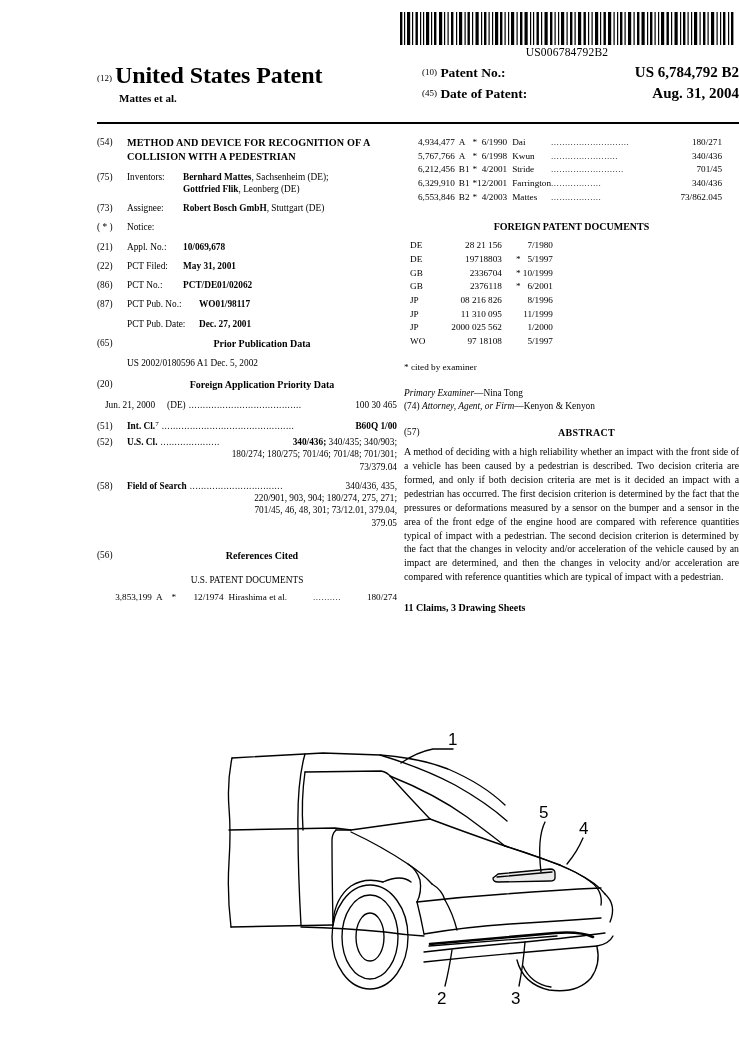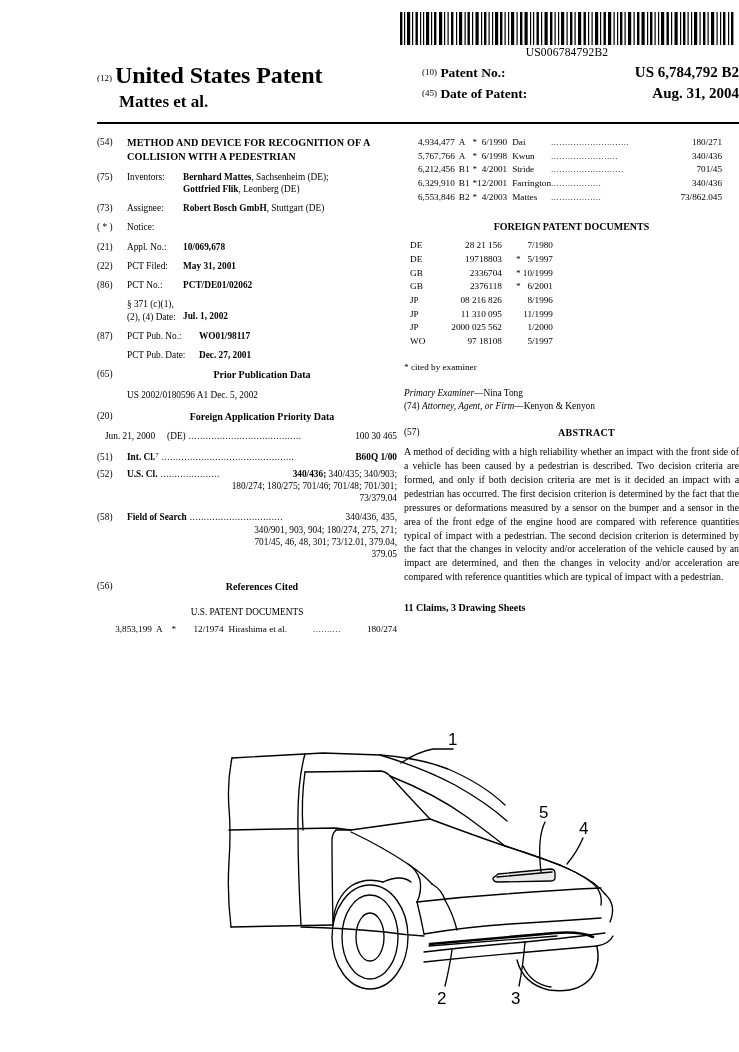--- a/index.html
+++ b/index.html
@@ -17,21 +17,21 @@
     text-align:center;font-size:11.5px;letter-spacing:.2px;
     font-family:"Liberation Serif", serif;margin-top:1px;
   }
 
   
   .hdr{position:absolute;left:97px;top:62px;width:642px;height:58px;}
   .hdr-left{position:absolute;left:0;top:0;width:300px;}
   .hdr-right{position:absolute;left:325px;top:2px;width:317px;}
   .code{font-size:9px;vertical-align:2px;}
   .title-main{font-size:24px;font-weight:bold;letter-spacing:-.1px;display:inline-block;margin-left:3px;}
-  .applicant{font-size:17px;font-weight:bold;margin-left:22px;margin-top:3px;}
+  .applicant{font-size:11px;font-weight:bold;margin-left:22px;margin-top:3px;}
   .hdr-row{display:flex;align-items:baseline;margin-bottom:4px;}
   .hdr-label{font-size:13.5px;font-weight:bold;width:128px;}
   .hdr-label .code{font-weight:normal;}
   .hdr-value{font-size:15px;font-weight:bold;text-align:right;flex:1;white-space:nowrap;}
   .rule{position:absolute;left:97px;top:122px;width:642px;height:2px;background:#000;}
 
   
   .col{position:absolute;top:136px;font-size:9.3px;line-height:1.32;}
   .col-l{left:97px;width:300px;}
   .col-r{left:404px;width:335px;}
@@ -240,31 +240,20 @@
       <div class="lab">PCT Filed:</div>
       <div class="bod b">May 31, 2001</div>
     </div>
 
     <div class="inid">
       <div class="n">(86)</div>
       <div class="lab">PCT No.:</div>
       <div class="bod b">PCT/DE01/02062</div>
     </div>
 
-    <div class="inid">
-      <div class="n"></div>
-      <div class="lab">
-        <div>§ 371 (c)(1),</div>
-        <div>(2), (4) Date:</div>
-      </div>
-      <div class="bod">
-        <div style="height:12px">&nbsp;</div>
-        <div class="b">Jul. 1, 2002</div>
-      </div>
-    </div>
 
     <div class="inid">
       <div class="n">(87)</div>
       <div class="lab" style="width:72px;flex:0 0 72px">PCT Pub. No.:</div>
       <div class="bod b">WO01/98117</div>
     </div>
 
     <div class="inid">
       <div class="n"></div>
       <div class="lab" style="width:72px;flex:0 0 72px">PCT Pub. Date:</div>
@@ -304,21 +293,21 @@
     </div>
     <div class="rt">180/274; 180/275; 701/46; 701/48; 701/301;</div>
     <div class="rt" style="margin-bottom:7px">73/379.04</div>
 
     <div style="display:flex">
       <span class="n" style="width:30px;flex:0 0 30px">(58)</span>
       <span class="b">Field of Search</span>
       <span class="dots" style="flex:1;overflow:hidden;white-space:nowrap;margin:0 3px">.................................</span>
       <span>340/436, 435,</span>
     </div>
-    <div class="rt">340/901, 903, 904; 180/274, 275, 271;</div>
+    <div class="rt">220/901, 903, 904; 180/274, 275, 271;</div>
     <div class="rt">701/45, 46, 48, 301; 73/12.01, 379.04,</div>
     <div class="rt">379.05</div>
 
     <div class="inid" style="margin-top:20px;margin-bottom:0">
       <div class="n">(56)</div>
       <div class="bod ctr" style="font-size:10px">References Cited</div>
     </div>
     <div class="subsec-head" style="margin-top:12px">U.S. PATENT DOCUMENTS</div>
 
     <table class="refs">

